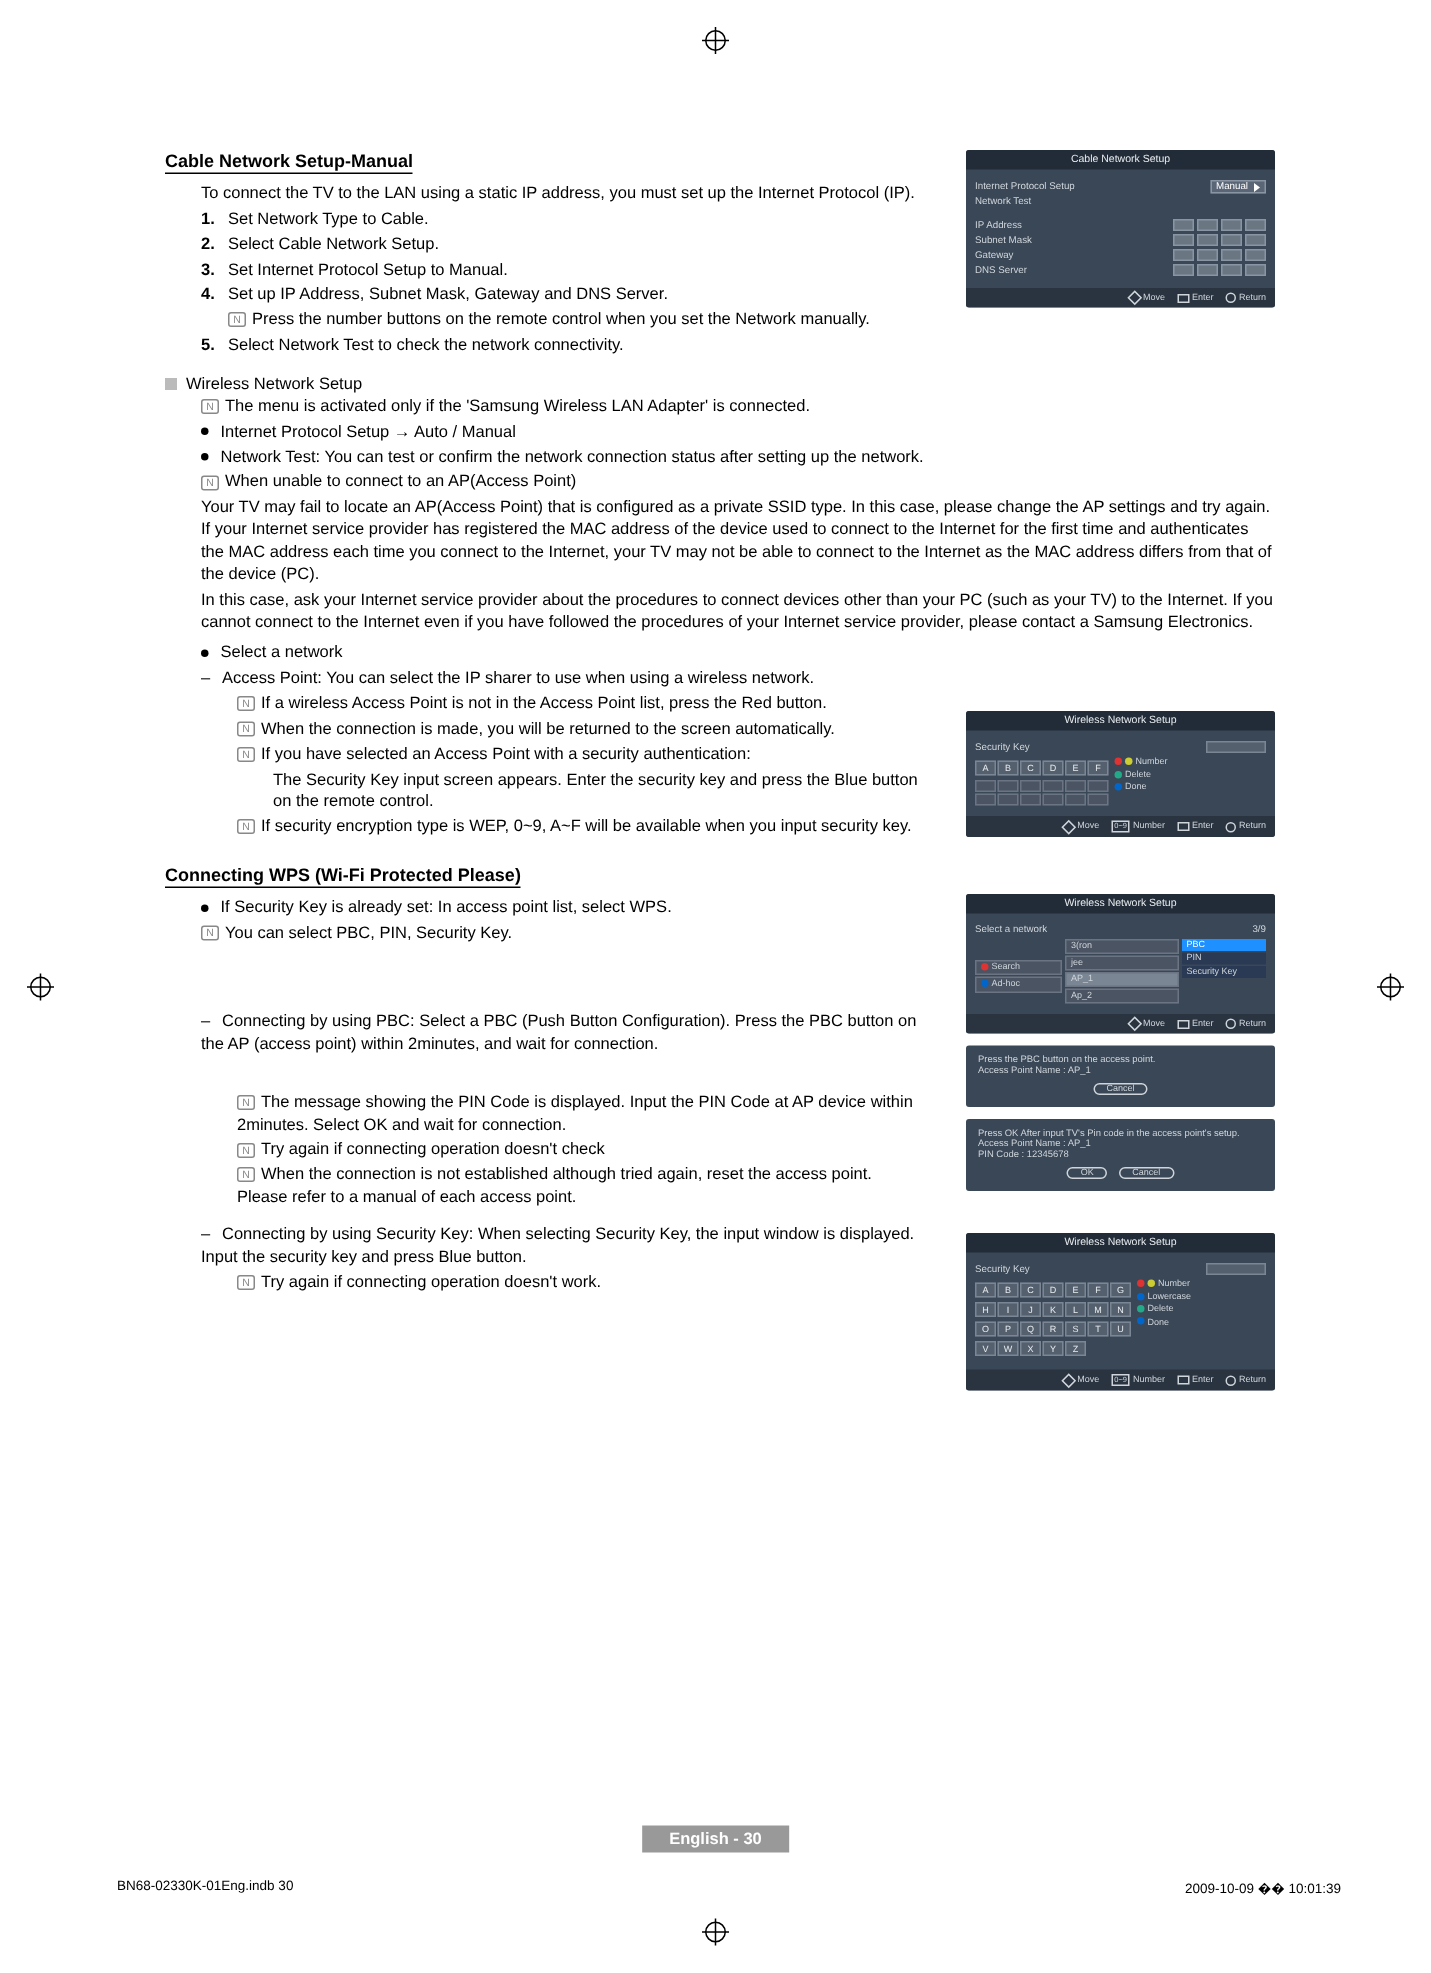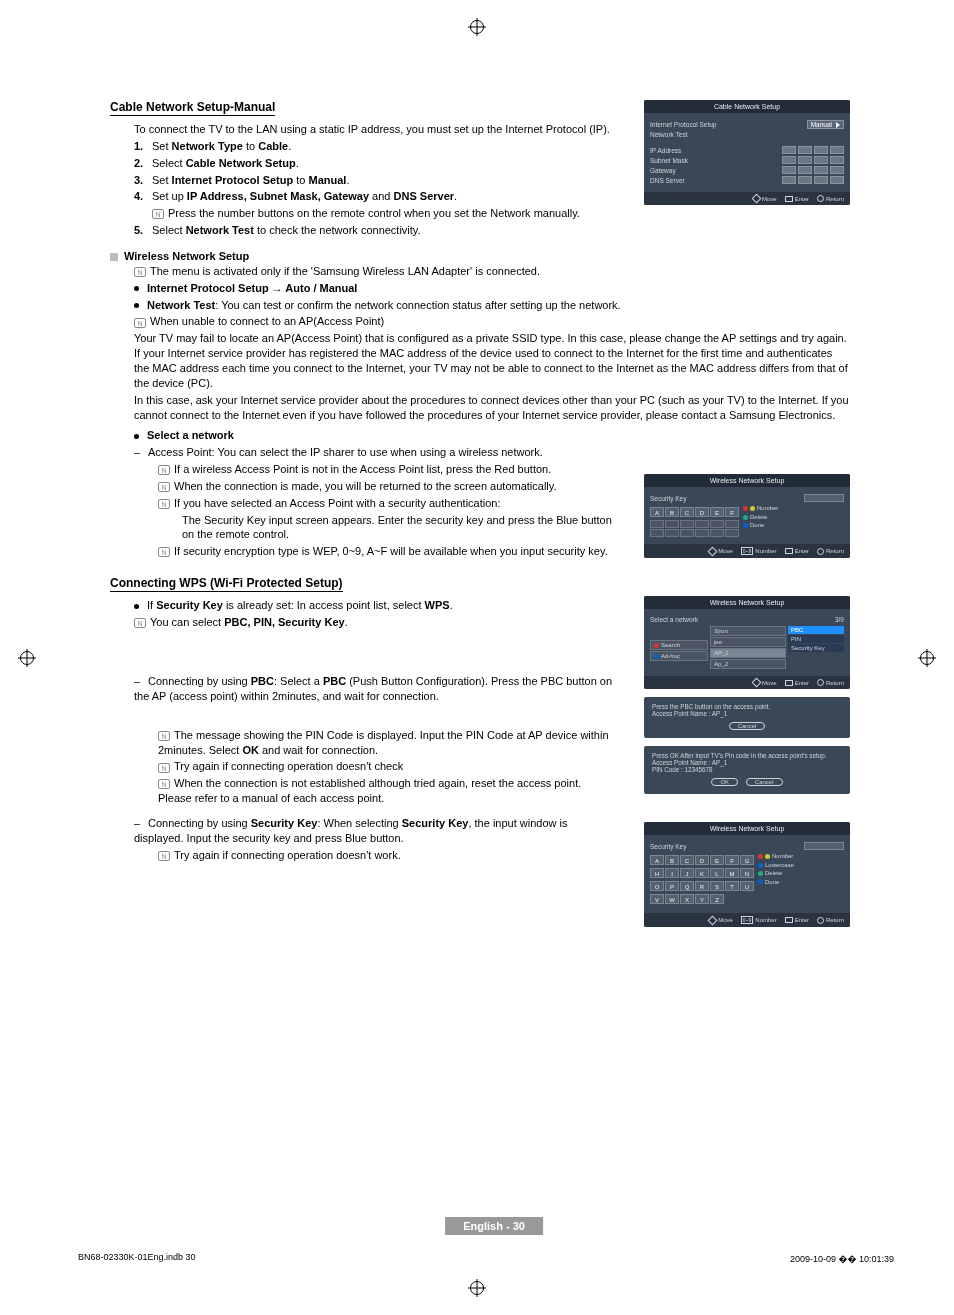--- a/index.html
+++ b/index.html
@@ -39,21 +39,21 @@
   .fig-col { width: 206px; flex-shrink: 0; }
 
   .para { margin: 2px 0 2px 24px; line-height: 1.35; }
   .ol { margin: 2px 0 2px 24px; padding: 0; list-style: none; }
   .ol li { margin: 2px 0; line-height: 1.35; }
   .num { font-weight: bold; display:inline-block; width: 18px; }
   .note-icon { display:inline-block; width:12px; height:10px; border:1px solid #888; border-radius:2px; margin-right:4px; font-size:7px; text-align:center; line-height:10px; color:#888; vertical-align:middle; }
   .sq-bullet { display:inline-block; width:8px; height:8px; background:#bbb; margin-right:6px; vertical-align:middle; }
   .dot { display:inline-block; width:5px; height:5px; background:#000; border-radius:50%; margin-right:8px; vertical-align:middle; }
   .dash { display:inline-block; width:8px; margin-right:6px; }
-  b { font-weight: bold; }
+  b { font-weight: normal; }
 
   .indent1 { margin-left: 24px; }
   .indent2 { margin-left: 48px; }
   .indent3 { margin-left: 72px; }
 
   
   .panel {
     background: #3a4756; color: #cfd5db; font-size: 6.5px;
     border-radius: 2px; overflow: hidden; margin-bottom: 8px;
   }
@@ -89,21 +89,21 @@
   .listrow.sel { background:#7b8694; }
   .menu { background:#1e90ff; color:#fff; padding:1px 3px; margin:1px 0; font-size:6px;}
   .menudark { background:#2a3a55; color:#cfd5db; padding:1px 3px; margin:1px 0; font-size:6px;}
 
   .msg-panel { background:#3a4756; color:#cfd5db; font-size:6.3px; padding:6px 8px 8px 8px; margin-bottom:8px; border-radius:2px;}
   .msg-buttons { text-align:center; margin-top:5px;}
   .msg-btn { display:inline-block; border:1px solid #cfd5db; border-radius:6px; padding:0 8px; font-size:6px; margin:0 3px; color:#cfd5db;}
 
   .page-footer {
     position:absolute; bottom:80px; left:50%; transform:translateX(-50%);
-    background:#999; color:#fff; padding:3px 18px; font-size:11px; font-weight:bold;margin-left:17px;
+    background:#999; color:#fff; padding:3px 18px; font-size:11px; font-weight:bold;
   }
   .footer-line { position:absolute; bottom:50px; left:78px; right:60px; display:flex; justify-content:space-between; font-size:9px; color:#000;}
 </style>
 </head>
 <body>
 
 <div class="page">
   <span class="reg-mark reg-top"></span>
   <span class="reg-mark reg-left"></span>
   <span class="reg-mark reg-right"></span>
@@ -275,21 +275,21 @@
                   <span class="ret-ic"></span>
                   <span>Return</span>
                 </span>
             </div>
           </div>
         </div>
       </div>
     </div>
 
     <div style="margin-top:10px;">
-      <h3 class="underline">Connecting WPS (Wi-Fi Protected Setup)</h3>
+      <h3 class="underline">Connecting WPS (Wi-Fi Protected Please)</h3>
 
       <div class="section-row">
         <div class="text-col">
           <div class="para"><span class="dot"></span><span>If </span><b>Security Key</b><span> is already set: In access point list, select </span><b>WPS</b><span>.</span></div>
           <div class="para indent1"><span class="note-icon">N</span><span>You can select </span><b>PBC, PIN, Security Key</b><span>.</span></div>
 
           <div style="height:40px"></div>
 
           <div class="para indent1"><span class="dash">–</span><span>Connecting by using </span><b>PBC</b><span>: Select a </span><b>PBC</b><span> (Push Button Configuration). Press the PBC button on the AP (access point) within 2minutes, and wait for connection.</span></div>
 

